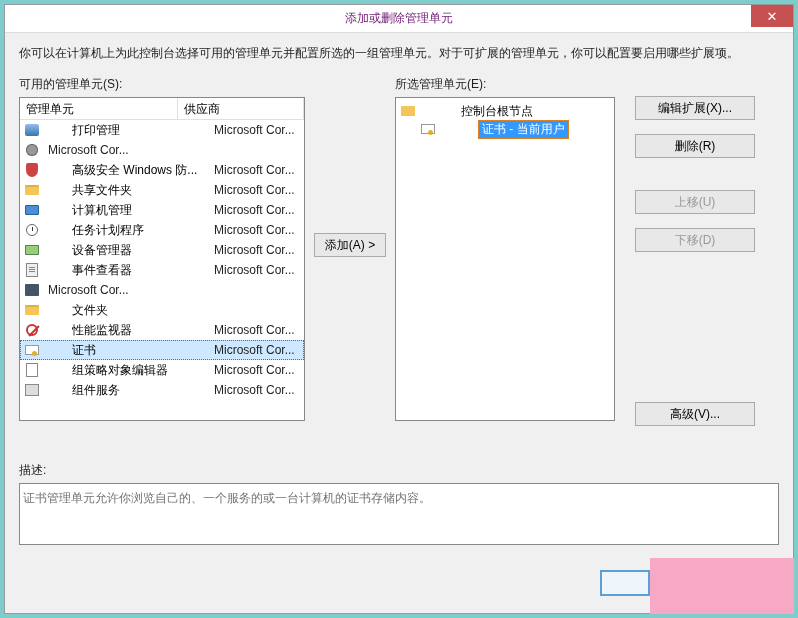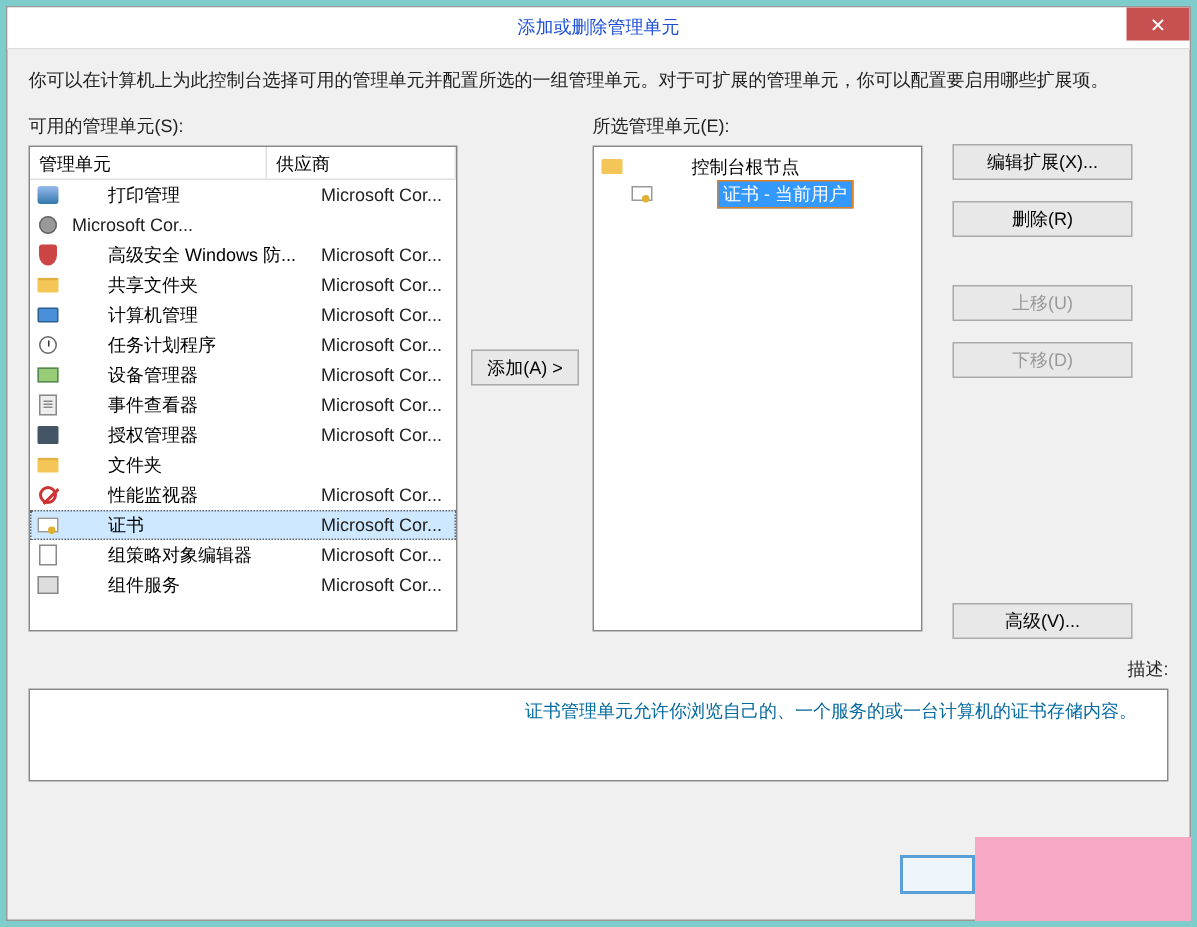--- a/index.html
+++ b/index.html
@@ -20,21 +20,21 @@
 }
 .titlebar {
   height: 28px;
   background: #fff;
   border-bottom: 1px solid #ddd;
   display: flex;
   align-items: center;
   justify-content: center;
   position: relative;
 }
-.titlebar .title { font-size: 12px; color: #1d4ed8; }
+.titlebar .title { font-size: 12px; color: #701a75; }
 .close-btn {
   position: absolute; right: 0; top: 0;
   width: 42px; height: 22px;
   background: #c75050;
   color: #fff;
   display: flex; align-items: center; justify-content: center;
   font-size: 13px;
   cursor: pointer;
 }
 .body {
@@ -108,27 +108,27 @@
   font-size: 12px;
   cursor: pointer;
   min-width: 96px;
 }
 .btn:disabled { color: #999; cursor: default; }
 .btn-add { min-width: 72px; }
 .col-right2 .btn { width: 120px; margin-bottom: 10px; }
 .col-right2 .spacer { height: 14px; }
 .col-right2 .bigspacer { flex: 1; min-height: 132px; }
 
-.desc-area { margin-top: 2px; text-align: right; }
+.desc-area { margin-top: 26px; }
 .desc-box {
   border: 1px solid #888;
   background: #fff;
   height: 62px;
-  padding: 6px 20px;
-  color: #0369a1;
+  padding: 6px 3px;
+  color: #737373;
 }
 .pink-overlay {
   position: absolute;
   right: 4px; bottom: 4px;
   width: 144px; height: 56px;
   background: #f7a8c4;
 }
 .ok-btn-partial {
   position: absolute;
   left: 600px;
@@ -234,21 +234,20 @@
                 <span class="icn">
                   <span class="i-event"></span>
                 </span>
                 <span class="c1">事件查看器</span>
                 <span class="c2">Microsoft Cor...</span>
               </div>
               <div class="row">
                 <span class="icn">
                   <span class="i-auth"></span>
                 </span>
-                <span class="c1">授权管理器</span>
                 <span class="c2">Microsoft Cor...</span>
               </div>
               <div class="row">
                 <span class="icn">
                   <span class="i-folder"></span>
                 </span>
                 <span class="c1">文件夹</span>
                 <span class="c2"></span>
               </div>
               <div class="row">

